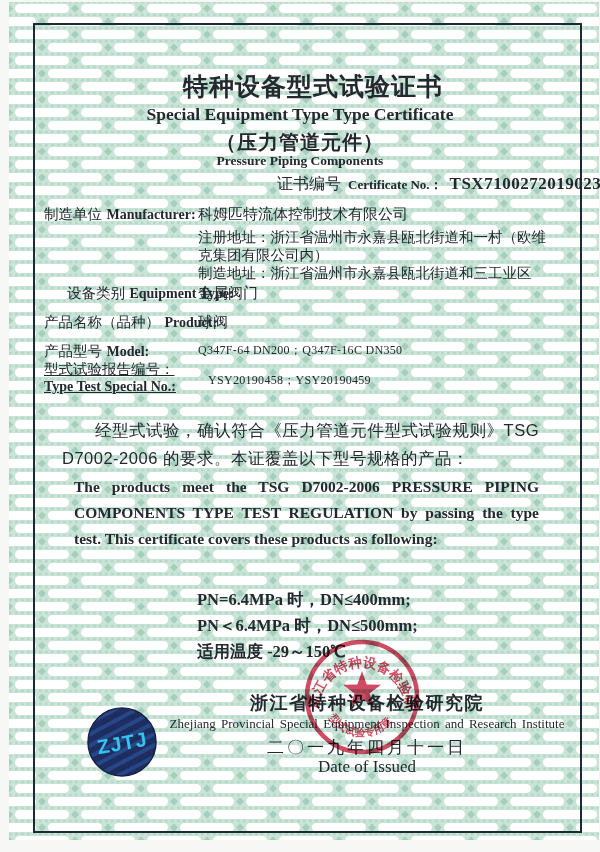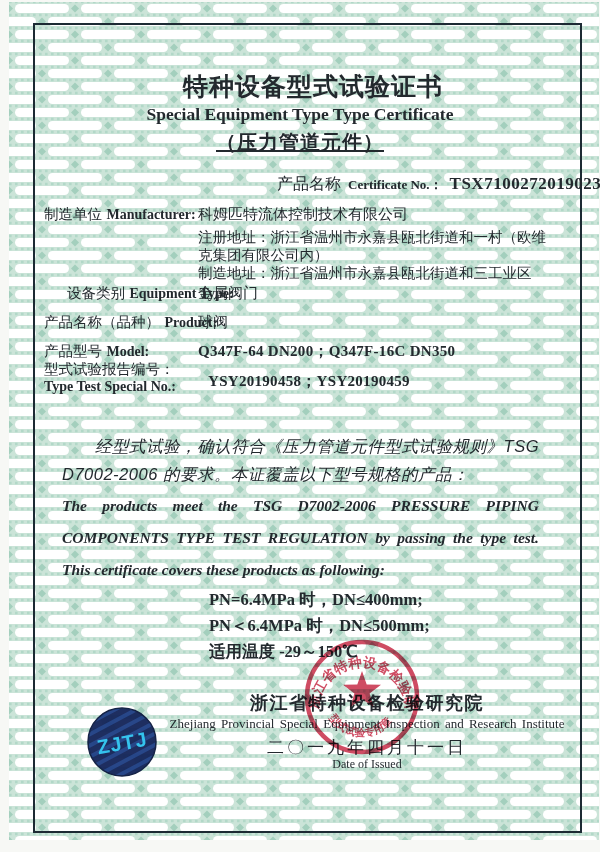--- a/index.html
+++ b/index.html
@@ -17,50 +17,50 @@
     position:absolute;left:33px;top:23px;width:545px;height:806px;
     border:2px solid #1c2a33;z-index:1;
   }
   .txt{position:absolute;z-index:2;}
   .center{left:0;right:0;text-align:center;}
   .serif{font-family:"Liberation Serif",serif;}
   .b{font-weight:bold;}
 
   .title-cn{top:70px;font-size:25px;font-weight:bold;letter-spacing:1px;margin-left:26px;}
   .title-en{top:104px;font-size:17.5px;}
-  .sub-cn{top:129px;font-size:20px;font-weight:bold;letter-spacing:1px;text-decoration:underline;}
+  .sub-cn{top:129px;font-size:20px;font-weight:bold;letter-spacing:1px;}
   .sub-en{top:153px;font-size:13.5px;}
 
   .certno{top:174px;left:277px;display:flex;align-items:baseline;gap:7px;white-space:nowrap;}
   .certno .cn{font-size:16px;}
   .certno .en{font-size:13px;text-align:right;}
   .certno .val{font-size:17px;letter-spacing:0.5px;}
 
   .flabel{white-space:nowrap;}
   .flabel .cn{font-size:14.5px;}
   .flabel .en{font-size:14px;font-family:"Liberation Serif",serif;font-weight:bold;}
   .fval{font-size:15px;}
-  .fval-serif{font-size:15px;font-family:"Liberation Serif",serif;font-weight:bold;letter-spacing:0.3px;}
+  .fval-serif{font-size:12px;font-family:"Liberation Serif",serif;font-weight:normal;letter-spacing:0.3px;}
   .addr{width:352px;font-size:14.5px;line-height:18px;}
   .addr p{margin:0;}
   .rlabel{line-height:17px;}
   .rlabel .cn{display:block;font-size:14.5px;}
   .rlabel .en{display:block;font-size:14px;font-family:"Liberation Serif",serif;font-weight:bold;}
 
-  .decl{left:62px;top:432px;width:477px;font-style:italic;}
+  .decl{left:62px;top:416px;width:477px;}
   .decl-cn{font-size:16.5px;line-height:28px;text-indent:2em;text-align:justify;letter-spacing:0.5px;margin:0;}
-  .decl-en{font-family:"Liberation Serif",serif;font-weight:bold;font-size:15.5px;line-height:32px;text-align:justify;margin:2px 0 0 0;}
+  .decl-en{font-family:"Liberation Serif",serif;font-weight:bold;font-size:15.5px;line-height:26px;text-align:justify;margin:2px 0 0 12px;}
 
-  .specs{left:197px;top:587px;font-family:"Liberation Serif",serif;font-weight:bold;font-size:16.5px;line-height:26px;white-space:nowrap;margin-left:12px;}
+  .specs{left:197px;top:587px;font-family:"Liberation Serif",serif;font-weight:bold;font-size:16.5px;line-height:26px;white-space:nowrap;}
 
   .footer-line{left:147px;width:440px;text-align:center;white-space:nowrap;}
   .issuer-cn{top:691px;font-size:18px;font-weight:bold;letter-spacing:1.5px;}
   .issuer-en{top:716px;font-size:13px;font-family:"Liberation Serif",serif;word-spacing:2px;}
   .date-cn{top:736px;font-size:17px;letter-spacing:3px;}
-  .date-en{top:757px;font-size:12px;font-family:"Liberation Serif",serif;}
+  .date-en{top:757px;font-size:17px;font-family:"Liberation Serif",serif;}
 
   .seal{position:absolute;left:302px;top:637px;width:120px;height:120px;z-index:4;opacity:0.87;mix-blend-mode:multiply;}
   .holo{position:absolute;left:86px;top:706px;width:72px;height:72px;z-index:3;opacity:0.96;}
 </style>
 </head>
 <body>
 
 <div class="page">
 
   <div class="pattern-layer">
@@ -78,23 +78,24 @@
       </defs>
       <rect width="100%" height="100%" fill="url(#sec)"></rect>
     </svg>
   </div>
 
   <div class="frame"></div>
 
   <div class="txt center title-cn">特种设备型式试验证书</div>
   <div class="txt center title-en serif b">Special Equipment Type Type Certificate</div>
   <div class="txt center sub-cn">（压力管道元件）</div>
+  <div class="txt center sub-en serif b">Pressure Piping Components</div>
 
   <div class="txt certno">
-    <span class="cn">产品名称</span>
+    <span class="cn">证书编号</span>
     <span class="en serif b">Certificate No.：</span>
     <span class="val serif b">TSX71002720190234</span>
   </div>
 
   <div class="txt flabel" style="left:44px;top:205px;">
     <span class="cn">制造单位</span>
     <span class="en">Manufacturer:</span>
   </div>
   <div class="txt fval" style="left:198px;top:205px;">科姆匹特流体控制技术有限公司</div>
 
@@ -114,21 +115,21 @@
     <span class="en">Product:</span>
   </div>
   <div class="txt fval" style="left:198px;top:313px;">球阀</div>
 
   <div class="txt flabel" style="left:44px;top:342px;">
     <span class="cn">产品型号</span>
     <span class="en">Model:</span>
   </div>
   <div class="txt fval-serif" style="left:198px;top:342px;">Q347F-64 DN200；Q347F-16C DN350</div>
 
-  <div class="txt rlabel" style="left:44px;top:361px;">
+  <div class="txt rlabel" style="left:44px;top:361px;text-decoration:underline;">
     <span class="cn">型式试验报告编号：</span>
     <span class="en">Type Test Special No.:</span>
   </div>
   <div class="txt fval-serif" style="left:198px;top:372px;margin-left:10px;">YSY20190458；YSY20190459</div>
 
   <div class="txt decl">
     <p class="decl-cn">经型式试验，确认符合《压力管道元件型式试验规则》TSG D7002-2006 的要求。本证覆盖以下型号规格的产品：</p>
     <p class="decl-en">The products meet the TSG D7002-2006 PRESSURE PIPING COMPONENTS TYPE TEST REGULATION by passing the type test. This certificate covers these products as following:</p>
   </div>
 

